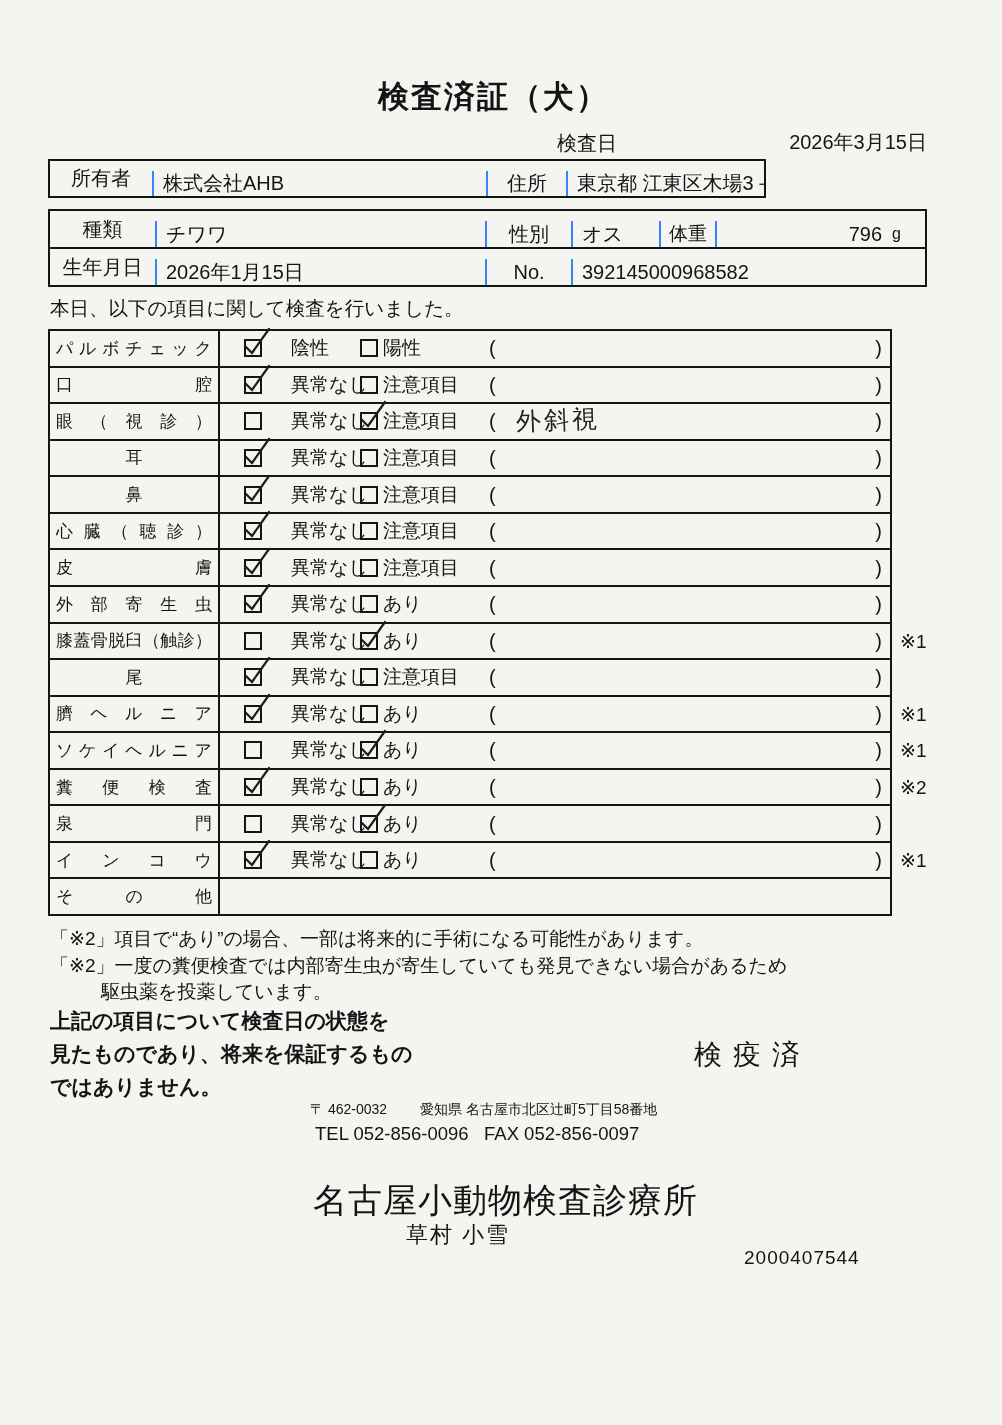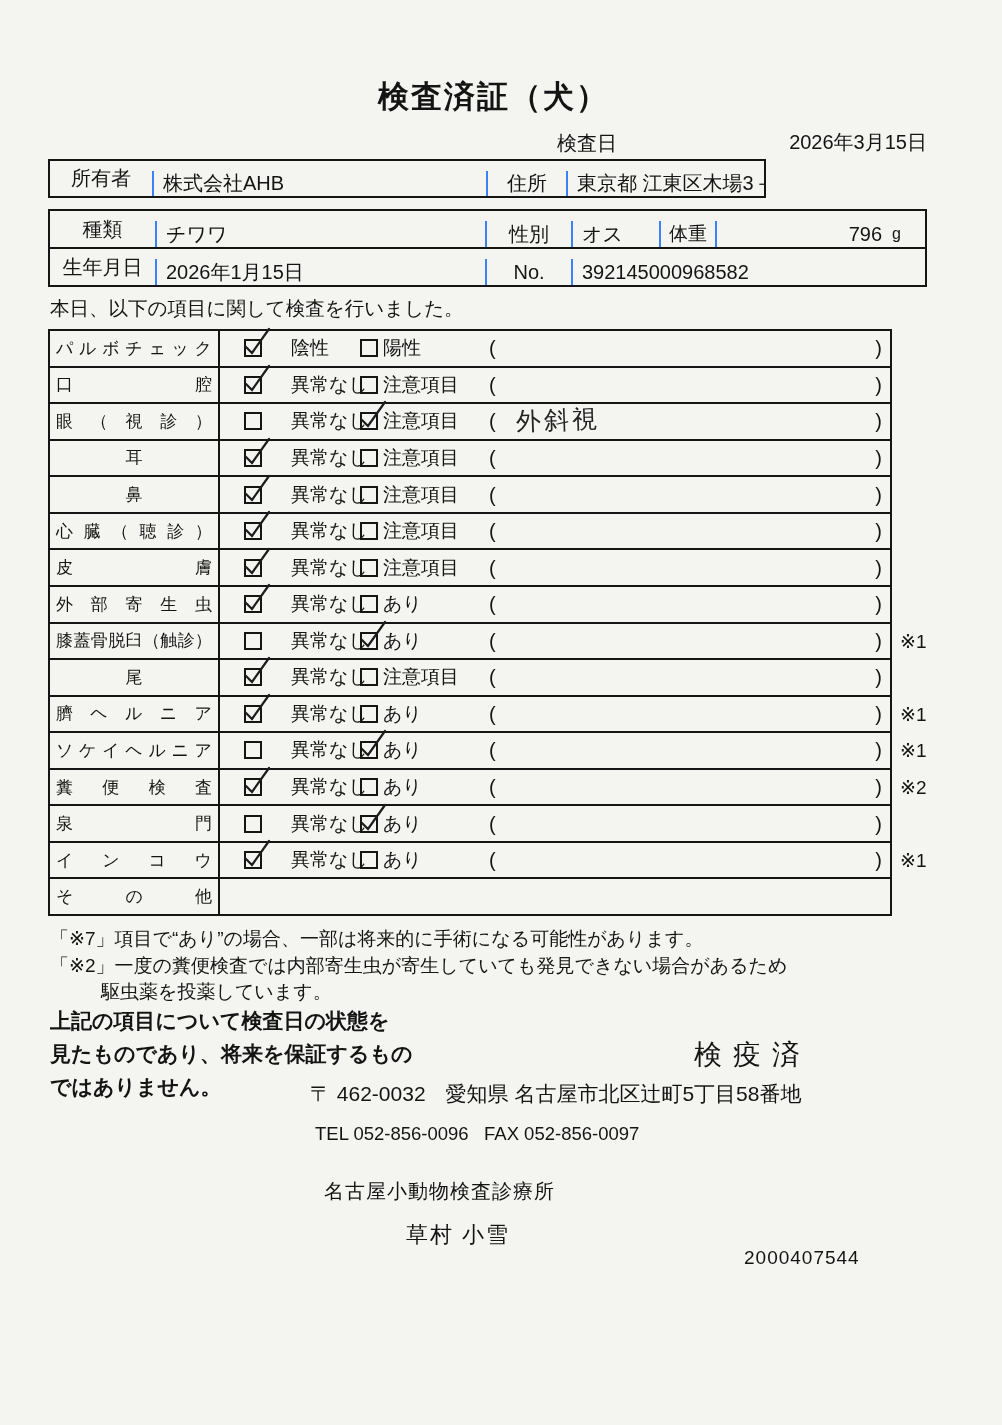--- a/index.html
+++ b/index.html
@@ -45,23 +45,23 @@
   .cbox.checked svg{display:block;}
   .paren{position:absolute;top:50%;transform:translateY(-50%);font-size:20px;}
   .paren.open{left:269px;}
   .paren.close{right:8px;}
   .note{position:absolute;left:296px;top:46%;transform:translateY(-50%) rotate(-2deg);font-size:25px;letter-spacing:3px;color:#232323;white-space:nowrap;}
   .mark{position:absolute;left:calc(100% + 10px);top:50%;transform:translateY(-50%);font-size:19px;white-space:nowrap;}
 
   .fnote{font-size:19px;white-space:nowrap;}
   .disclaimer{font-size:21px;font-weight:600;line-height:33px;white-space:nowrap;}
   .stamp{font-size:28px;font-weight:500;letter-spacing:11px;white-space:nowrap;}
-  .addr{font-size:21px;white-space:nowrap;display:flex;gap:20px;}
+  .addr{font-size:14px;white-space:nowrap;display:flex;gap:33px;margin-top:21px;}
   .tel{font-size:18.5px;white-space:pre;}
-  .clinic{font-size:20px;letter-spacing:1px;white-space:nowrap;margin-left:11px;}
+  .clinic{font-size:34px;letter-spacing:1px;white-space:nowrap;}
   .vet{font-size:22px;letter-spacing:2px;white-space:nowrap;}
   .serial{font-size:19px;letter-spacing:1px;white-space:nowrap;}
 </style>
 </head>
 <body>
 
 <div class="page">
 
   <div class="abs doc-title" style="left:378px;top:76px;">検査済証（犬）</div>
 
@@ -495,21 +495,21 @@
       <div class="clabel">
           <span>そ</span>
           <span>の</span>
           <span>他</span>
         </div>
       <div class="copts"></div>
       <span class="mark"></span>
     </div>
     </div>
 
-  <div class="abs fnote" style="left:50px;top:926px;">「※7」項目で“あり”の場合、一部は将来的に手術になる可能性があります。</div>
+  <div class="abs fnote" style="left:50px;top:926px;">「※2」項目で“あり”の場合、一部は将来的に手術になる可能性があります。</div>
   <div class="abs fnote" style="left:50px;top:953px;">「※2」一度の糞便検査では内部寄生虫が寄生していても発見できない場合があるため</div>
   <div class="abs fnote" style="left:101px;top:979px;">駆虫薬を投薬しています。</div>
 
   <div class="abs disclaimer" style="left:50px;top:1004px;">
     <div>上記の項目について検査日の状態を</div>
     <div>見たものであり、将来を保証するもの</div>
     <div>ではありません。</div>
   </div>
 
   <div class="abs stamp" style="left:694px;top:1036px;">検疫済</div>

